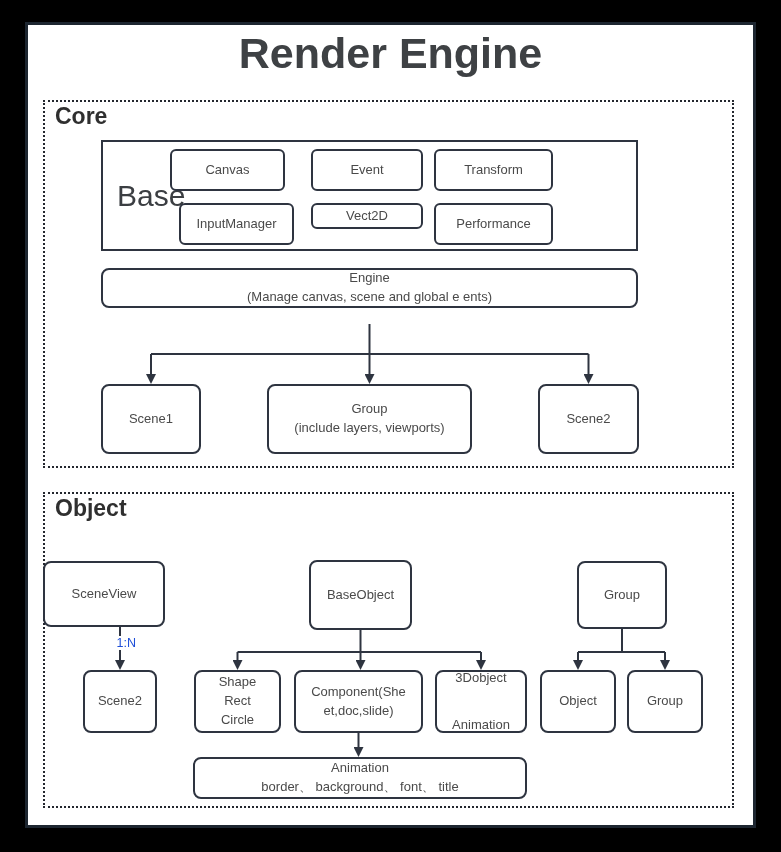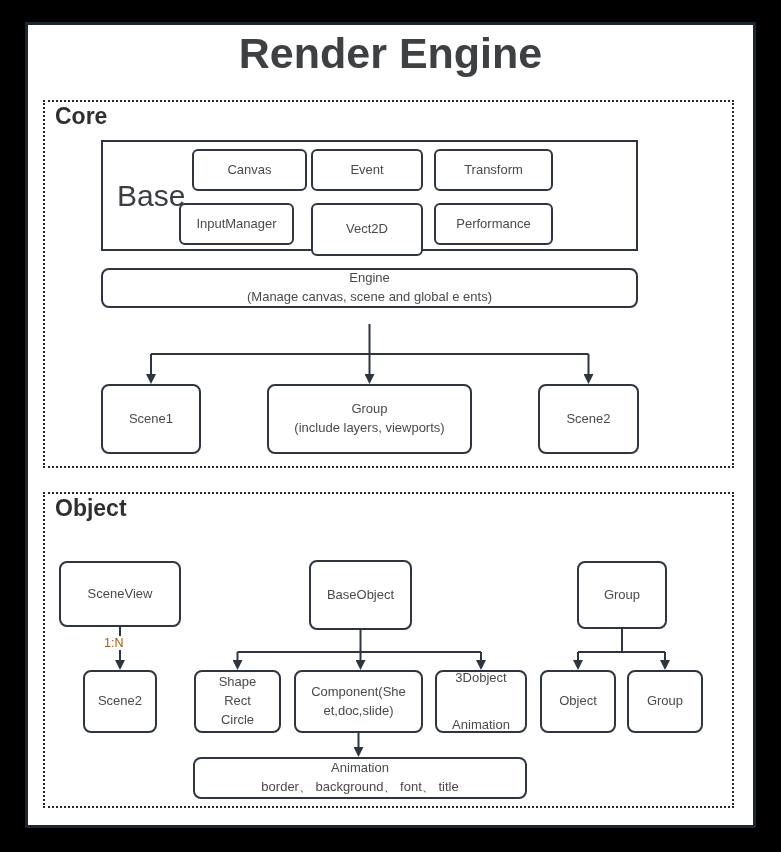--- a/index.html
+++ b/index.html
@@ -49,22 +49,22 @@
   .node.small { border-radius:6px; }
   .node.square { border-radius:8px; }
   .base-label {
     position:absolute; left:14px; top:0; height:100%;
     display:flex; align-items:center;
     font-size:30px; font-weight:400; color:#3b3e42;
   }
   .relation-label {
     position:absolute;
     background:#fff;
-    font-size:12.5px; color:#a16207;
-    text-align:left;
+    font-size:12.5px; color:#1d4ed8;
+    text-align:right;
     padding:0 2px;
     z-index:3;
   }
   svg.wires {
     position:absolute; left:0; top:0;
     width:725px; height:800px;
     pointer-events:none;
     z-index:2;
   }
   svg.wires path { stroke:#2e3440; stroke-width:2; fill:none; }
@@ -77,33 +77,33 @@
 
   <div class="title">Render Engine</div>
 
   <div class="dotted" style="left:15px; top:75px; width:691px; height:368px;">
     <div class="sec-label">Core</div>
   </div>
 
   <div class="box" style="left:73px; top:115px; width:537px; height:111px;">
     <div class="base-label">Base</div>
   </div>
-  <div class="node small" style="left:164px; top:124px; width:115px; height:42px;">
+  <div class="node small" style="left:142px; top:124px; width:115px; height:42px;">
     <span>Canvas</span>
   </div>
   <div class="node small" style="left:283px; top:124px; width:112px; height:42px;">
     <span>Event</span>
   </div>
   <div class="node small" style="left:406px; top:124px; width:119px; height:42px;">
     <span>Transform</span>
   </div>
   <div class="node small" style="left:151px; top:178px; width:115px; height:42px;">
     <span>InputManager</span>
   </div>
-  <div class="node small" style="left:283px; top:178px; width:112px; height:53px;">
+  <div class="node small" style="left:283px; top:178px; width:112px; height:26px;">
     <span>Vect2D</span>
   </div>
   <div class="node small" style="left:406px; top:178px; width:119px; height:42px;">
     <span>Performance</span>
   </div>
 
   <div class="node" style="left:73px; top:243px; width:537px; height:40px;">
     <div>Engine</div>
     <div>(Manage canvas, scene and global e ents)</div>
   </div>
@@ -116,21 +116,21 @@
     <div>(include layers, viewports)</div>
   </div>
   <div class="node" style="left:510px; top:359px; width:101px; height:70px;">
     <span>Scene2</span>
   </div>
 
   <div class="dotted" style="left:15px; top:467px; width:691px; height:316px;">
     <div class="sec-label">Object</div>
   </div>
 
-  <div class="node" style="left:31px; top:536px; width:122px; height:66px;">
+  <div class="node" style="left:15px; top:536px; width:122px; height:66px;">
     <span>SceneView</span>
   </div>
   <div class="node" style="left:281px; top:535px; width:103px; height:70px;">
     <span>BaseObject</span>
   </div>
   <div class="node" style="left:549px; top:536px; width:90px; height:68px;">
     <span>Group</span>
   </div>
 
   <div class="relation-label" style="left:74px; top:611px; width:36px;">1:N</div>

